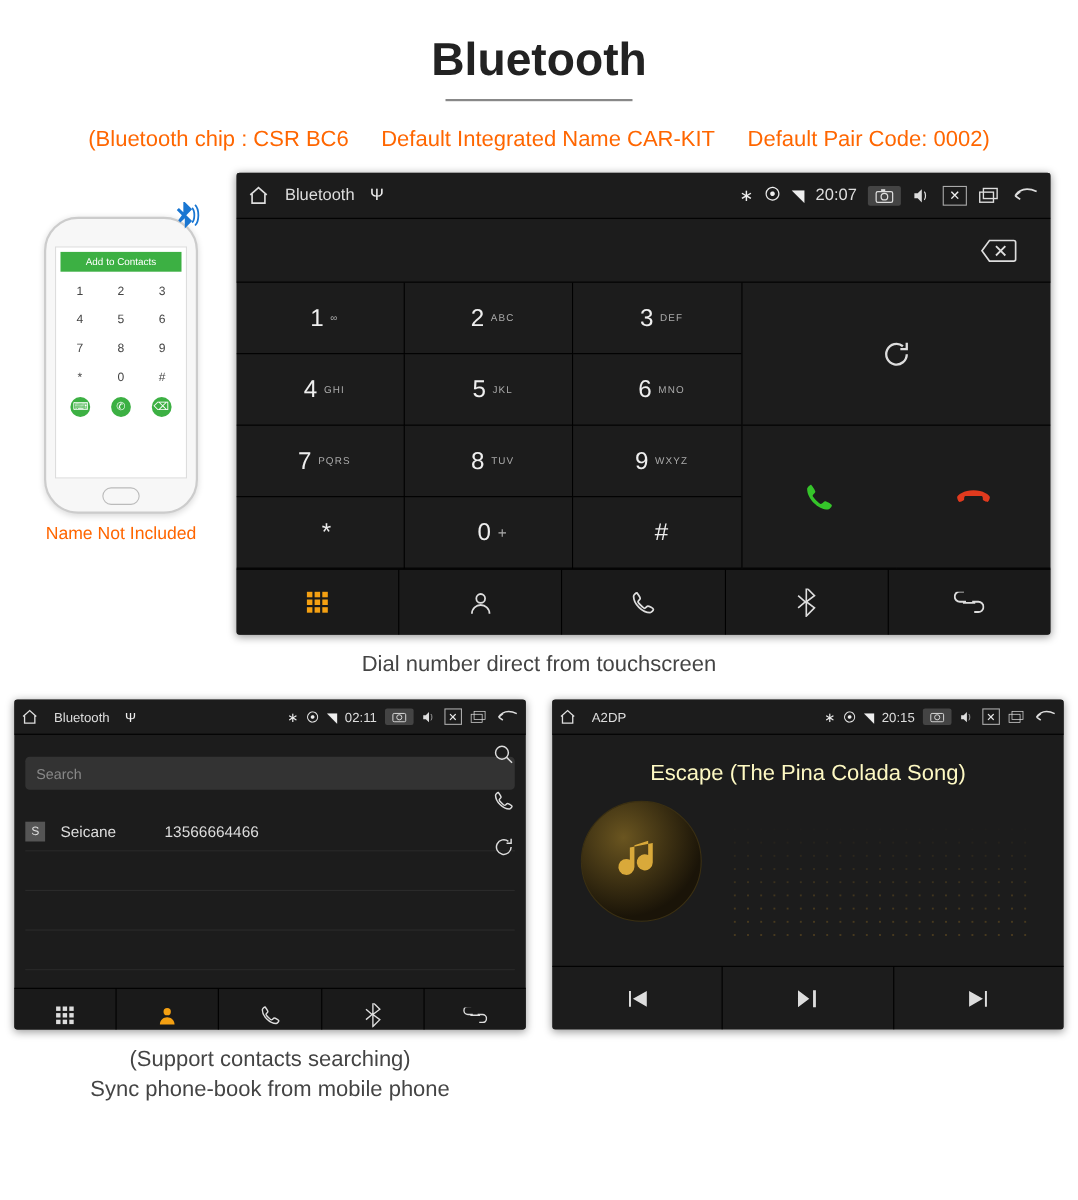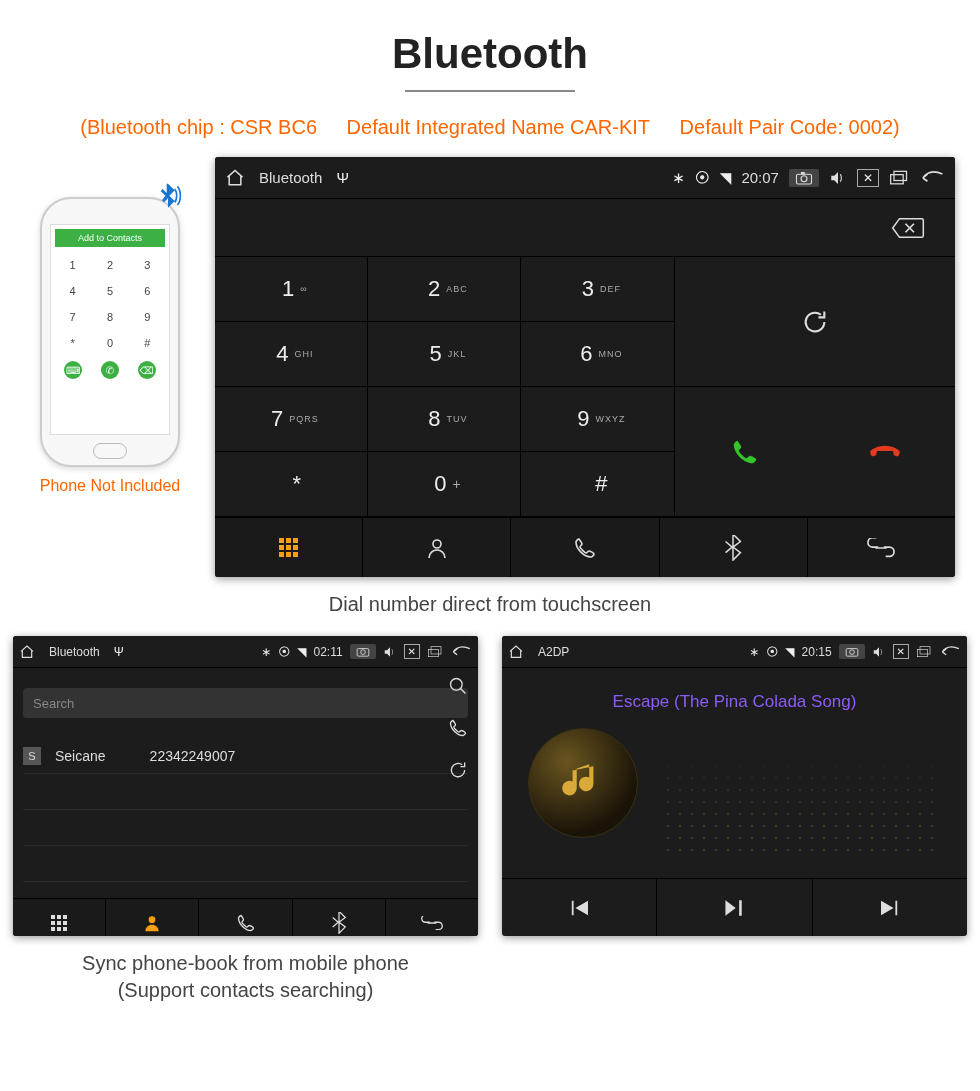--- a/index.html
+++ b/index.html
@@ -94,21 +94,21 @@
 
 .pb-search { height: 30px; margin: 20px 10px; background: #333; border-radius: 4px; padding: 0 10px; color: #888; font-size: 13px; display: flex; align-items: center; }
 .pb-list { height: 160px; padding: 0 10px; }
 .pb-row { display: flex; align-items: center; height: 36px; border-bottom: 1px solid #2a2a2a; font-size: 14px; gap: 14px; }
 .pb-row .badge { background: #555; color: #ddd; width: 18px; height: 18px; font-size: 11px; display: flex; align-items: center; justify-content: center; }
 .pb-side { position: absolute; right: 10px; top: 40px; display: flex; flex-direction: column; gap: 22px; color: #ddd; font-size: 18px; }
 .cu-small.pb { position: relative; }
 
 
 .music-body { height: 210px; position: relative; overflow: hidden; }
-.music-title { text-align: center; color: #8b5cf6; font-size: 17px; padding-top: 24px; }
+.music-title { text-align: center; color: #fef9c3; font-size: 20px; padding-top: 24px; }
 .music-art {
   position: absolute; left: 26px; top: 60px; width: 110px; height: 110px;
   border-radius: 50%; background: radial-gradient(circle at 35% 30%, #6a5520, #1a1408 70%);
   border: 1px solid #3a2f12; display: flex; align-items: center; justify-content: center;
   font-size: 46px; color: #d9a93a;
 }
 .music-dots {
   position: absolute; left: 160px; top: 80px; width: 280px; height: 110px;
   background:
     radial-gradient(circle, #6b5220 1.2px, transparent 1.3px) 0 0/12px 12px;
@@ -163,21 +163,21 @@
             <div>#</div>
         </div>
         <div class="phone-btm">
             <div>⌨</div>
             <div>✆</div>
             <div>⌫</div>
           </div>
       </div>
       <div class="phone-home"></div>
     </div>
-    <div class="phone-note">Phone Not Included</div>
+    <div class="phone-note">Name Not Included</div>
   </div>
 
   <div class="car-unit cu-large">
     <div class="statusbar">
       <div class="sb-left">
         <span class="sb-icon">
           <svg class="home-svg" viewBox="0 0 24 24">
               <path fill="none" stroke="#ddd" stroke-width="1.8" d="M3 11l9-8 9 8M5 10v10h14V10"></path>
             </svg>
         </span>
@@ -379,21 +379,21 @@
                 <path fill="none" stroke="#ddd" stroke-width="2.5" d="M36 6c-22-10-30 6-30 6m0 0l7-6m-7 6l7 5"></path>
               </svg>
             </span>
         </div>
       </div>
       <div class="pb-search">Search</div>
       <div class="pb-list">
         <div class="pb-row">
           <span class="badge">S</span>
           <span>Seicane</span>
-          <span style="margin-left:30px;">22342249007</span>
+          <span style="margin-left:30px;">13566664466</span>
         </div>
         <div class="pb-row"></div>
         <div class="pb-row"></div>
         <div class="pb-row"></div>
       </div>
       <div class="pb-side">
         <span>
             <svg width="20" height="20" viewBox="0 0 24 24">
               <circle cx="10" cy="10" r="7" fill="none" stroke="#ddd" stroke-width="1.6"></circle>
               <path stroke="#ddd" stroke-width="1.6" d="M15 15l6 6"></path>
@@ -442,22 +442,22 @@
           </div>
         <div class="tab">
             <svg width="22" height="14" viewBox="0 0 30 18">
               <path fill="none" stroke="#ddd" stroke-width="1.8" d="M12 9H6a5 5 0 010-10h4M18 9h6a5 5 0 010 10h-4" transform="translate(0 -1)"></path>
               <path stroke="#ddd" stroke-width="1.8" d="M9 9h12"></path>
             </svg>
           </div>
       </div>
     </div>
     <div class="caption">
+      <div>(Support contacts searching)</div>
       <div>Sync phone-book from mobile phone</div>
-      <div>(Support contacts searching)</div>
     </div>
   </div>
 
   <div class="col2">
     <div class="car-unit cu-small">
       <div class="statusbar">
         <div class="sb-left">
           <span class="sb-icon">
               <svg class="home-svg" viewBox="0 0 24 24">
                 <path fill="none" stroke="#ddd" stroke-width="1.8" d="M3 11l9-8 9 8M5 10v10h14V10"></path>

